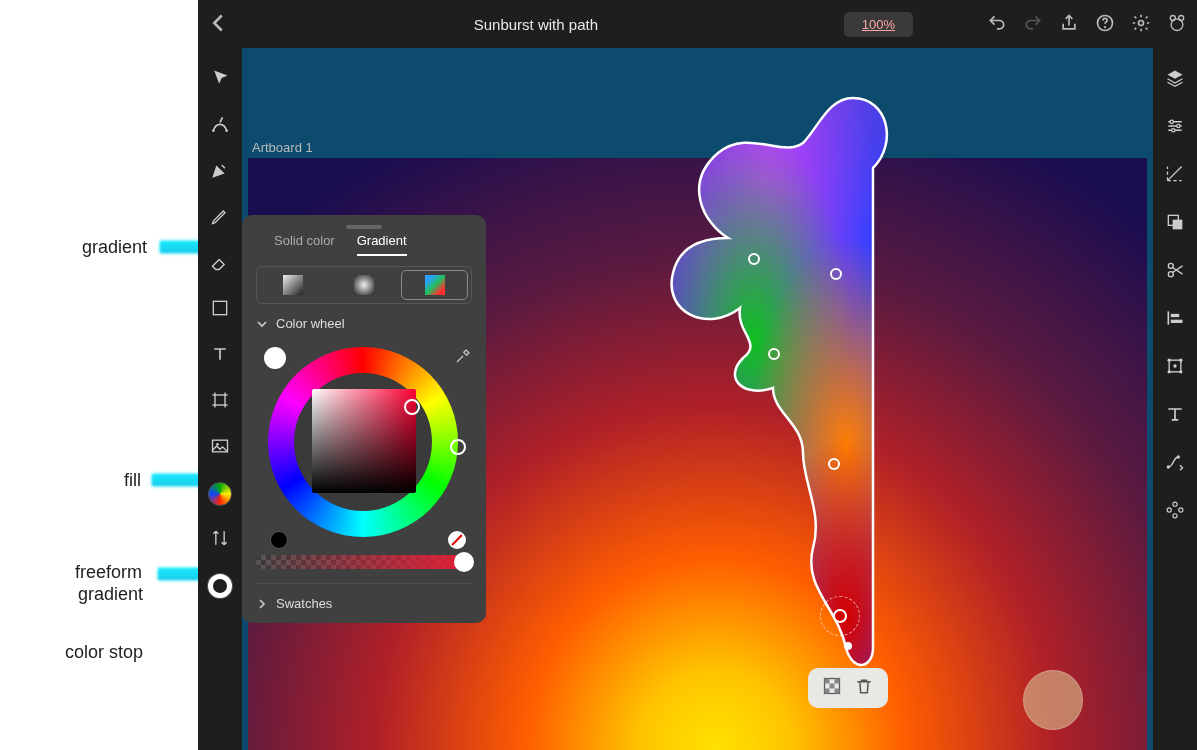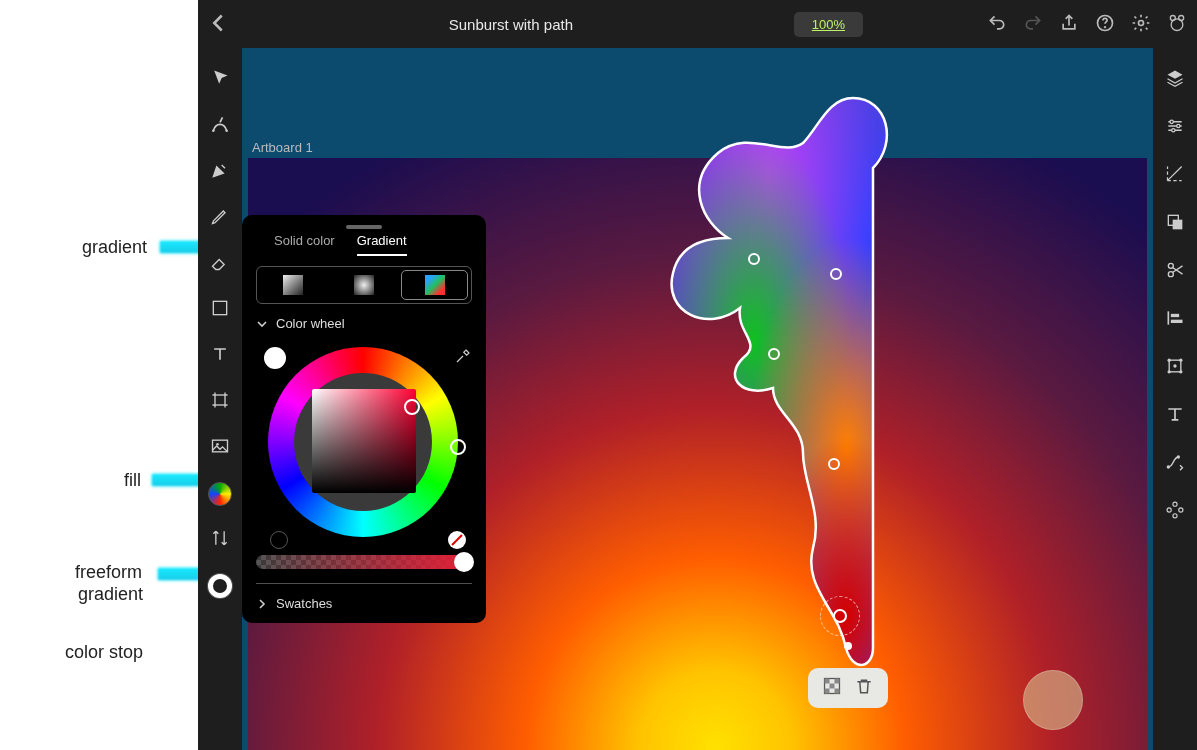--- a/index.html
+++ b/index.html
@@ -34,23 +34,23 @@
     flex: 1;
     text-align: center;
     color: #e8e8e8;
     font-weight: 400;
     font-size: 15px;
   }
   .zoom-chip {
     background: #3a3a3a;
     border-radius: 5px;
     padding: 5px 18px;
-    color: #bef264;
+    color: #fca5a5;
     font-size: 13px;
-    margin-right: 110px;
+    margin-right: 60px;
     text-decoration: underline;
   }
   .topbar .top-icons { display: flex; gap: 16px; align-items: center; }
   .topbar svg, .topbar .ico { width: 20px; height: 20px; stroke: #bbb; fill: none; }
   .back-btn { width: 16px; height: 16px; }
 
   
   .lefttools {
     position: absolute;
     left: 0; top: 48px;
@@ -161,21 +161,21 @@
     border-radius: 50%;
     background: rgba(210,170,130,0.7);
     border: 1px solid rgba(255,255,255,0.2);
   }
 
   
   .color-panel {
     position: absolute;
     left: 44px; top: 215px;
     width: 244px;
-    background: #000000;
+    background: #404040;
     border-radius: 10px;
     padding: 10px 14px 0 14px;
     color: #ddd;
     font-size: 13px;
     z-index: 5;
   }
   .panel-grip {
     width: 36px; height: 4px;
     background: #666;
     border-radius: 2px;

